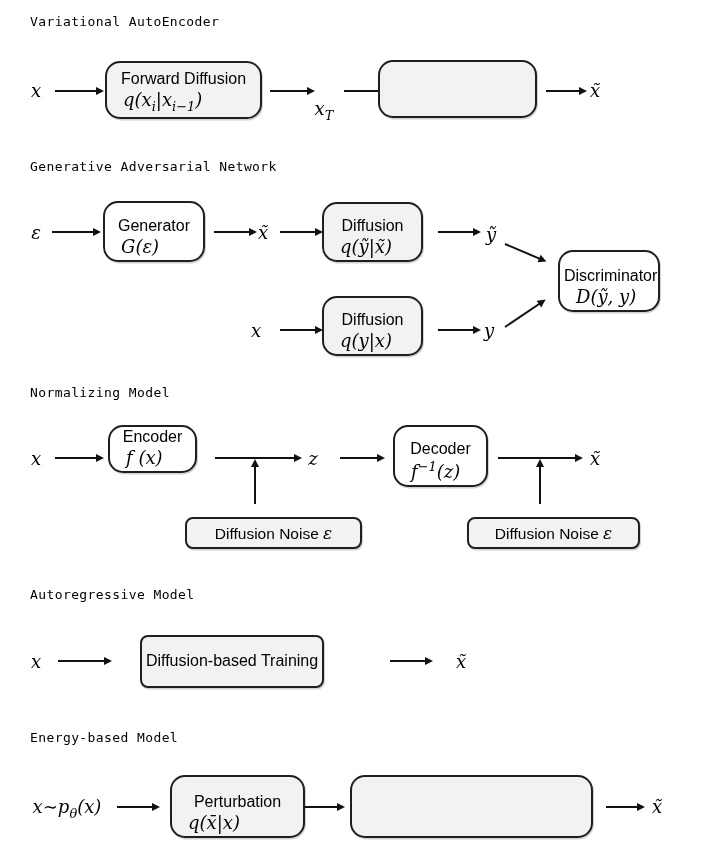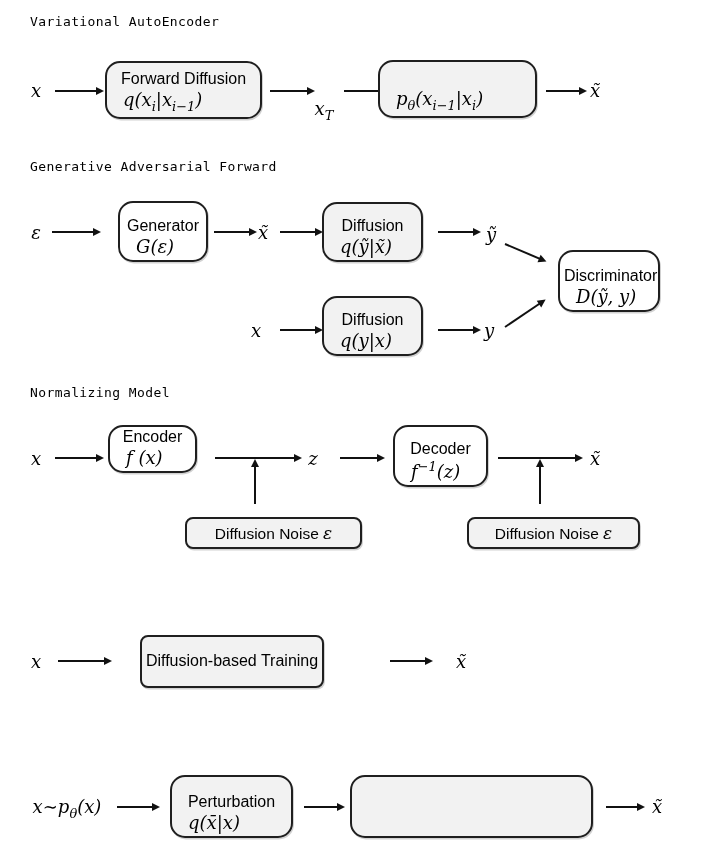--- a/index.html
+++ b/index.html
@@ -66,32 +66,31 @@
   <div class="box shaded" style="left:105px;top:61px;width:157px;height:58px">
     <div class="bt">Forward Diffusion</div>
     <div class="bm"><span>q(x</span><sub>i</sub><span>|x</span><sub>i−1</sub><span>)</span></div>
   </div>
 
   <div class="arrow-r" style="left:270px;top:90px;width:38px"></div>
   <div class="mlabel" style="left:306px;top:98px;width:36px"><span>x</span><sub>T</sub></div>
   <div class="arrow-r" style="left:344px;top:90px;width:40px"></div>
 
   <div class="box shaded" style="left:378px;top:60px;width:159px;height:58px">
-    <div class="bm"><span>p</span><sub>θ</sub><span>(x</span><sub>i−1</sub><span>|x</span><sub>i</sub><span>)</span></div>
   </div>
 
   <div class="arrow-r" style="left:546px;top:90px;width:34px"></div>
   <div class="mlabel" style="left:582px;top:80px;width:26px">x̃</div>
 
-  <div class="sec-title" style="left:30px;top:159px">Generative Adversarial Forward</div>
+  <div class="sec-title" style="left:30px;top:159px">Generative Adversarial Network</div>
 
   <div class="mlabel" style="left:24px;top:222px;width:24px">ε</div>
   <div class="arrow-r" style="left:52px;top:231px;width:42px"></div>
 
-  <div class="box plain" style="left:118px;top:201px;width:90px;height:61px">
+  <div class="box plain" style="left:103px;top:201px;width:102px;height:61px">
     <div class="bt">Generator</div>
     <div class="bm"><span>G(ε)</span></div>
   </div>
 
   <div class="arrow-r" style="left:214px;top:231px;width:36px"></div>
   <div class="mlabel" style="left:250px;top:222px;width:26px">x̃</div>
   <div class="arrow-r" style="left:280px;top:231px;width:36px"></div>
 
   <div class="box shaded" style="left:322px;top:202px;width:101px;height:60px">
     <div class="bt">Diffusion</div>
@@ -144,36 +143,38 @@
   <div class="arrow-up" style="left:254px;top:466px;height:38px"></div>
   <div class="arrow-up" style="left:539px;top:466px;height:38px"></div>
 
   <div class="box shaded oneline" style="left:185px;top:517px;width:177px;height:32px">
     <div class="bm-inline"><span class="t-sans">Diffusion Noise </span><span>ε</span></div>
   </div>
   <div class="box shaded oneline" style="left:467px;top:517px;width:173px;height:32px">
     <div class="bm-inline"><span class="t-sans">Diffusion Noise </span><span>ε</span></div>
   </div>
 
+  <div class="sec-title" style="left:30px;top:587px">Autoregressive Model</div>
 
   <div class="mlabel" style="left:24px;top:651px;width:24px">x</div>
   <div class="arrow-r" style="left:58px;top:660px;width:47px"></div>
 
   <div class="box shaded oneline" style="left:140px;top:635px;width:184px;height:53px">
     <div class="bt">Diffusion-based Training</div>
   </div>
 
   <div class="arrow-r" style="left:390px;top:660px;width:36px"></div>
   <div class="mlabel" style="left:448px;top:651px;width:26px">x̃</div>
 
+  <div class="sec-title" style="left:30px;top:730px">Energy-based Model</div>
 
   <div class="mlabel" style="left:24px;top:796px;width:86px"><span>x∼p</span><sub>θ</sub><span>(x)</span></div>
   <div class="arrow-r" style="left:117px;top:806px;width:36px"></div>
 
-  <div class="box shaded" style="left:170px;top:775px;width:123px;height:63px">
+  <div class="box shaded" style="left:170px;top:775px;width:135px;height:63px">
     <div class="bt">Perturbation</div>
     <div class="bm"><span>q(x̄|x)</span></div>
   </div>
 
   <div class="arrow-r" style="left:304px;top:806px;width:34px"></div>
 
   <div class="box shaded" style="left:350px;top:775px;width:243px;height:63px">
   </div>
 
   <div class="arrow-r" style="left:606px;top:806px;width:32px"></div>

